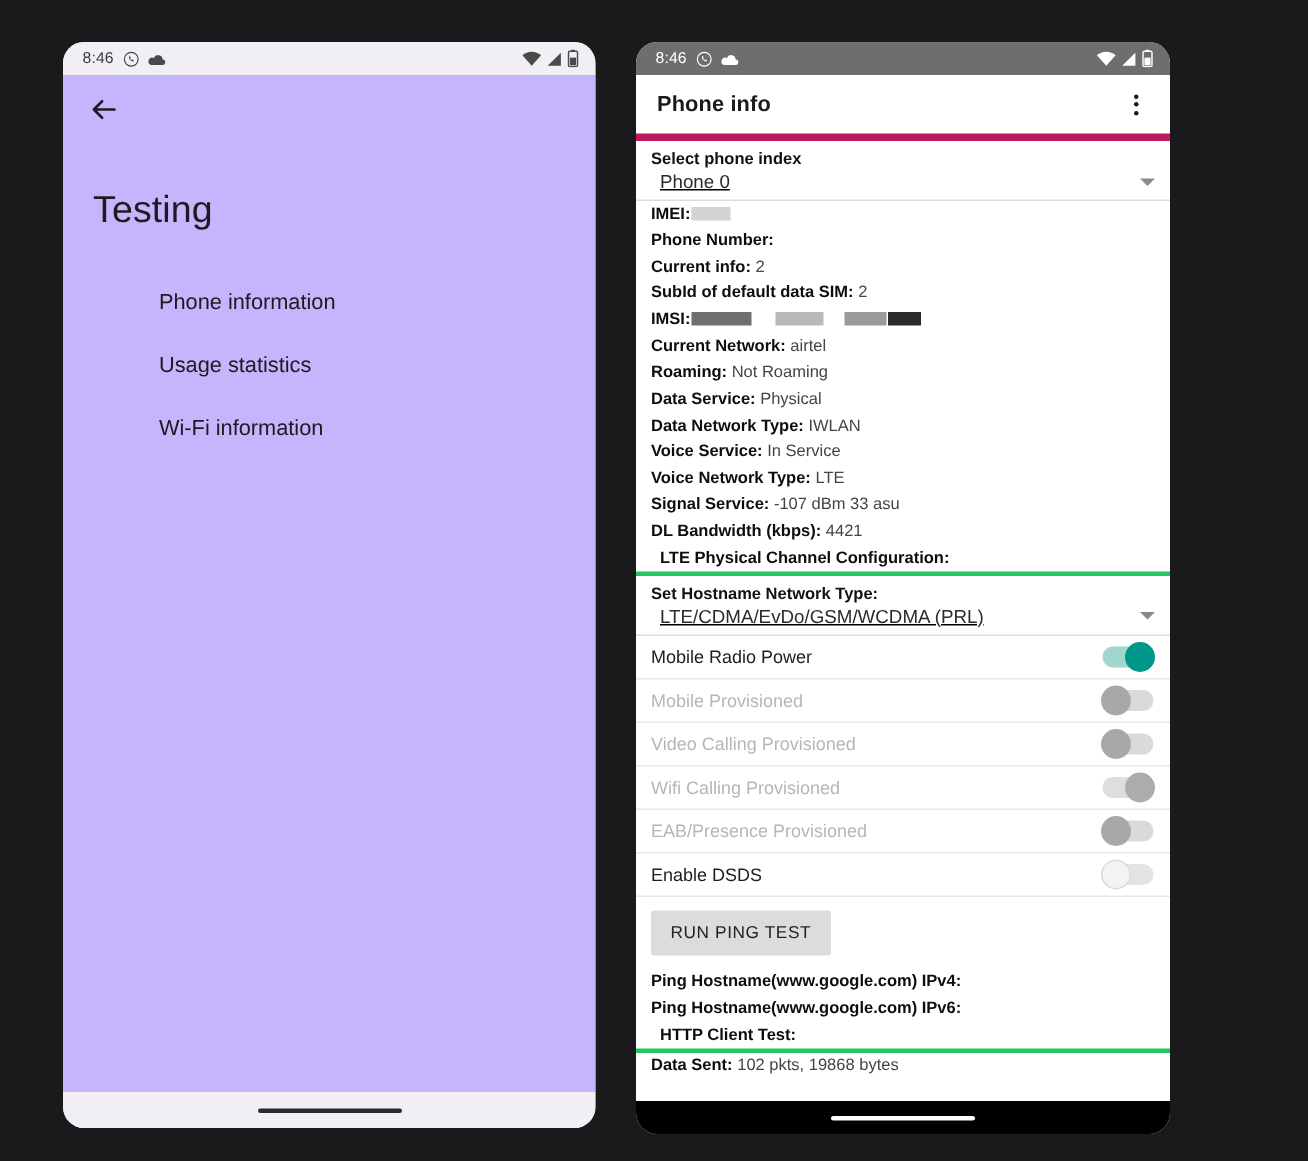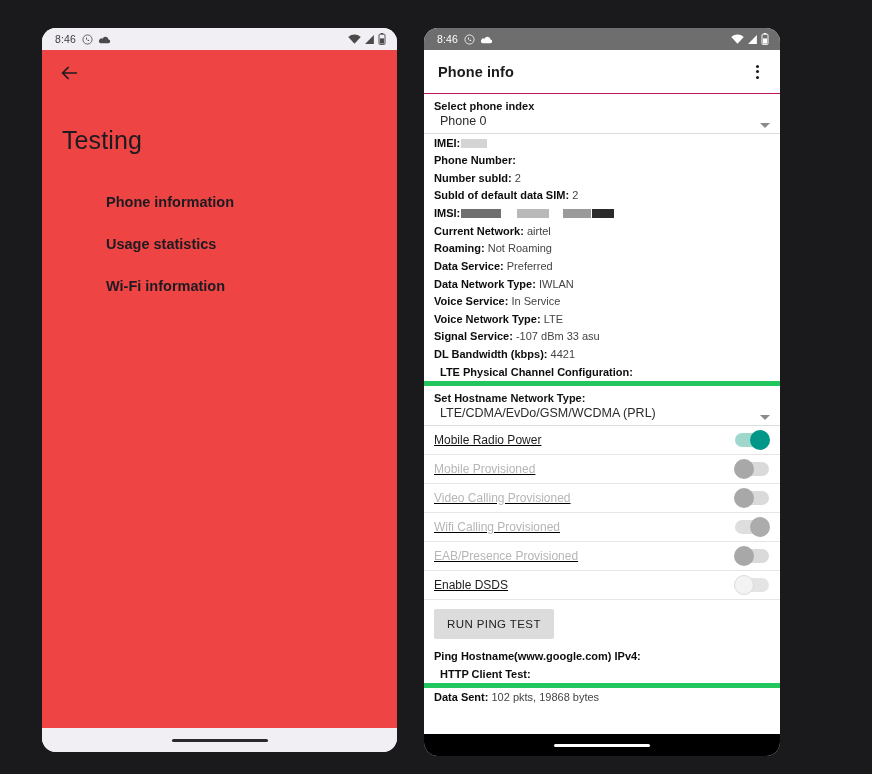--- a/index.html
+++ b/index.html
@@ -31,96 +31,95 @@
   }
   .sb-light { background: #f1eff4; color: #3b3b3e; }
   .sb-dark  { background: #6e6e6e; color: #ffffff; }
   .sb-time { font-size: 10.5px; letter-spacing: .1px; }
   .sb-left-icons { display: flex; align-items: center; gap: 5px; margin-left: 6px; }
   .sb-spacer { flex: 1; }
   .sb-right-icons { display: flex; align-items: center; gap: 3px; }
   .ic { display: block; }
 
   
-  #left-body { flex: 1; background: #ef4444; position: relative; }
+  #left-body { flex: 1; background: #c4b5fd; position: relative; }
   .back-row { height: 46px; display: flex; align-items: center; padding-left: 16px; }
   .back-arrow { width: 22px; height: 22px; cursor: pointer; }
   .testing-title {
     font-size: 25px; color: #1d1b20; font-weight: 400;
     padding: 30px 0 0 20px; letter-spacing: .1px;
   }
   .menu-list { margin-top: 26px; }
   .menu-item {
     font-size: 14.5px; color: #1d1b20;
     padding: 13px 0 13px 64px;
     cursor: pointer;
-    font-weight: bold;
   }
 
   
   .nav-light { height: 24px; flex: 0 0 24px; background: #f1eff4; display:flex; align-items:center; justify-content:center; }
   .nav-dark  { height: 22px; flex: 0 0 22px; background: #000000; display:flex; align-items:center; justify-content:center; }
   .pill-dark  { width: 96px; height: 3px; border-radius: 2px; background: #2a2a2e; }
   .pill-light { width: 96px; height: 3px; border-radius: 2px; background: #ffffff; }
 
   
   #right-body { flex: 1; background: #ffffff; overflow: hidden; position: relative; }
   .appbar {
     height: 44px; display: flex; align-items: center;
     padding: 0 12px 0 14px; background: #ffffff;
-    border-bottom: 1px solid #be185d;
+    border-bottom: 5px solid #be185d;
   }
   .appbar-title { font-size: 14.5px; font-weight: 700; color: #1a1a1a; letter-spacing: .1px; }
   .appbar-spacer { flex: 1; }
   .kebab { width: 22px; height: 22px; display:flex; flex-direction:column; align-items:center; justify-content:center; gap:2.5px; cursor:pointer; }
   .kebab i { width: 3px; height: 3px; background: #1a1a1a; border-radius: 50%; display:block; }
 
   .scroll { padding: 0; }
 
   .sec-label {
     font-size: 11px; font-weight: 700; color: #111;
     padding: 6px 0 1px 10px;
   }
   .dropdown {
-    display: flex; align-items: flex-end;
+    display: flex; align-items: center;
     padding: 1px 10px 5px 16px;
     border-bottom: 1px solid #dcdcdc;
     cursor: pointer;
+    text-decoration: underline;
   }
   .dd-value { font-size: 12.5px; color: #2b2b2b; flex: 1; }
   .caret {
     width: 0; height: 0;
     border-left: 5px solid transparent;
     border-right: 5px solid transparent;
     border-top: 5px solid #8a8a8a;
   }
 
   .info-row {
     font-size: 11px; line-height: 1.33;
     padding: 1.5px 10px 1.5px 10px;
     color: #2e2e2e;
     white-space: nowrap;
   }
   .info-row b { color: #0d0d0d; font-weight: 700; }
   .info-row .val { color: #444; font-weight: 400; }
-  .info-row.sep { border-bottom: 5px solid #22c55e; padding-left: 16px; }
+  .info-row.sep { border-bottom: 3px solid #22c55e; padding-left: 16px; }
 
   .redact { display: inline-block; height: 9px; vertical-align: -1px; margin-left: 1px; }
   .r1 { width: 26px; background: #d4d4d4; }
   .r2 { width: 40px; background: #6f6f6f; }
   .r3 { width: 32px; background: #b9b9b9; margin-left: 16px; }
   .r4 { width: 28px; background: #9a9a9a; margin-left: 14px; }
   .r5 { width: 22px; background: #2b2b2b; }
 
   
   .tog-row {
     display: flex; align-items: flex-start;
     padding: 7px 11px 7px 10px;
     border-bottom: 1px solid #e6e6e6;
-    text-decoration: underline;
   }
   .tog-label { flex: 1; font-size: 12px; color: #1d1d1d; }
   .tog-label.dim { color: #b6b6b6; }
   .switch { position: relative; width: 34px; height: 14px; border-radius: 8px; flex: 0 0 34px; }
   .switch .track { position: absolute; left:0; top:0; width:100%; height:100%; border-radius:8px; }
   .switch .thumb { position: absolute; top: -3px; width: 20px; height: 20px; border-radius: 50%; }
   .sw-on   .track { background: #9fd7cd; }
   .sw-on   .thumb { right: -1px; background: #009688; }
   .sw-off-dim .track { background: #dadada; }
   .sw-off-dim .thumb { left: -1px; background: #a8a8a8; }
@@ -242,36 +241,36 @@
           <span class="caret"></span>
         </div>
 
         <div class="info-row">
           <b>IMEI:</b><span class="redact r1"></span>
         </div>
         <div class="info-row">
           <b>Phone Number:</b>
         </div>
         <div class="info-row">
-          <b>Number subId:</b> <span class="val">2</span>
+          <b>Current info:</b> <span class="val">2</span>
         </div>
         <div class="info-row">
           <b>SubId of default data SIM:</b> <span class="val">2</span>
         </div>
         <div class="info-row">
           <b>IMSI:</b><span class="redact r2"></span><span class="redact r3"></span><span class="redact r4"></span><span class="redact r5"></span>
         </div>
         <div class="info-row">
           <b>Current Network:</b> <span class="val">airtel</span>
         </div>
         <div class="info-row">
           <b>Roaming:</b> <span class="val">Not Roaming</span>
         </div>
         <div class="info-row">
-          <b>Data Service:</b> <span class="val">Preferred</span>
+          <b>Data Service:</b> <span class="val">Physical</span>
         </div>
         <div class="info-row">
           <b>Data Network Type:</b> <span class="val">IWLAN</span>
         </div>
         <div class="info-row">
           <b>Voice Service:</b> <span class="val">In Service</span>
         </div>
         <div class="info-row">
           <b>Voice Network Type:</b> <span class="val">LTE</span>
         </div>
@@ -334,20 +333,23 @@
             </span>
         </div>
 
         <div class="btn-row">
           <button class="ping-btn">RUN PING TEST</button>
         </div>
 
         <div class="info-row">
           <b>Ping Hostname(www.google.com) IPv4:</b>
         </div>
+        <div class="info-row">
+          <b>Ping Hostname(www.google.com) IPv6:</b>
+        </div>
         <div class="info-row sep">
           <b>HTTP Client Test:</b>
         </div>
         <div class="info-row">
           <b>Data Sent:</b> <span class="val">102 pkts, 19868 bytes</span>
         </div>
         <div class="info-row">
            
         </div>
 

